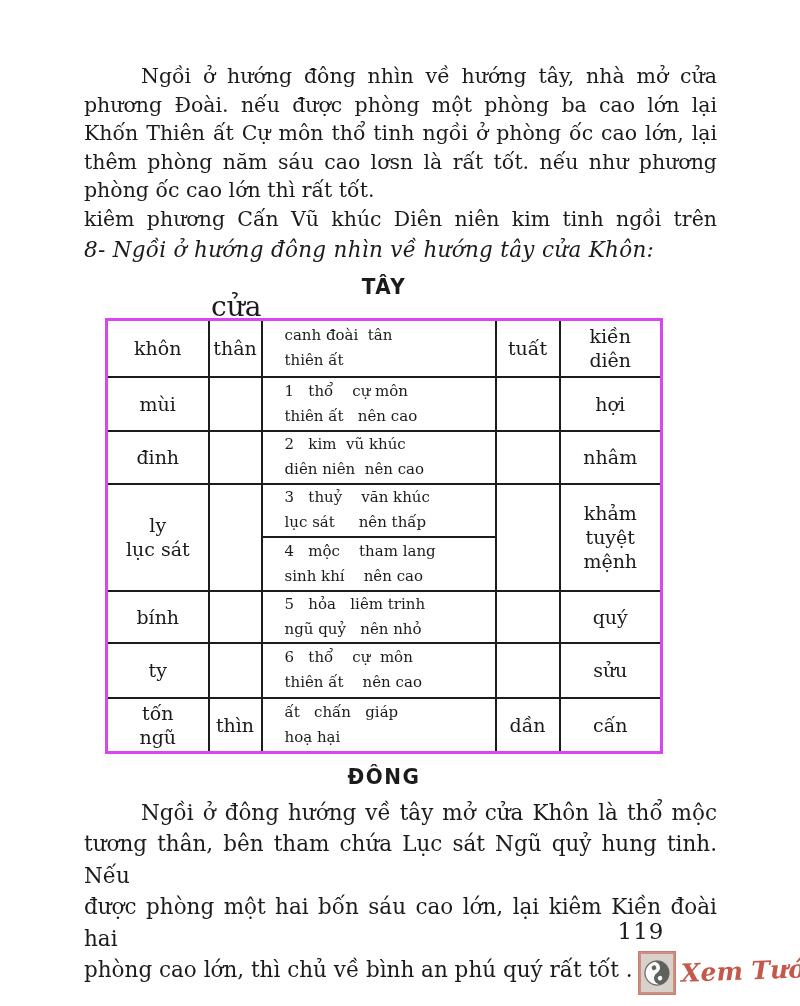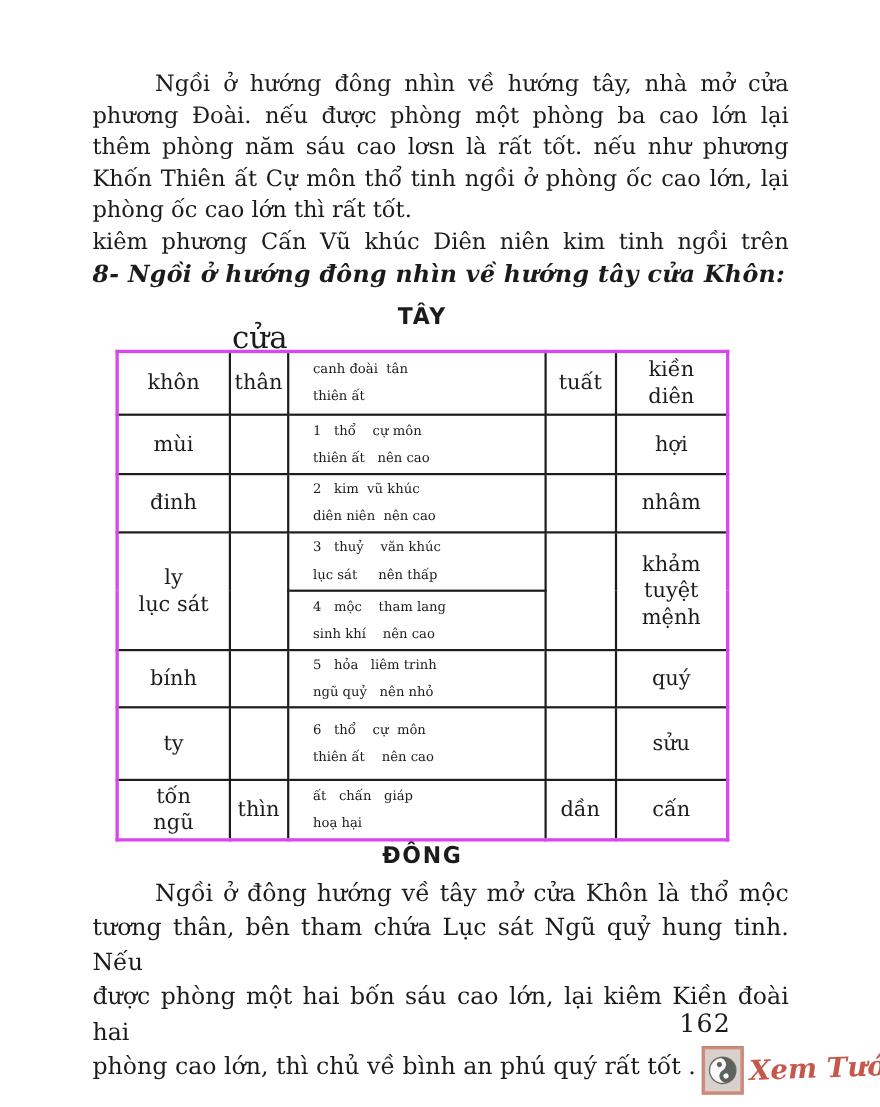--- a/index.html
+++ b/index.html
@@ -8,42 +8,42 @@
     font-family:"DejaVu Serif", serif; color:#1b1b1b; overflow:hidden;
   }
   .para { position:absolute; left:84px; width:633px; }
   .para .ln { text-align:justify; text-align-last:justify; white-space:normal; }
   .para .ln.first { text-indent:57px; }
   .para .ln.last { text-align-last:left; }
   #para-top { top:62px; font-size:20.5px; line-height:28.6px; }
   #para-bottom { top:797px; font-size:21.5px; line-height:31.4px; }
   .heading {
     position:absolute; left:84px; top:237px; font-style:italic;
-    font-size:21.5px; letter-spacing:0.3px;font-weight:bold;
+    font-size:21.5px; letter-spacing:0.3px;
   }
   .compass {
     position:absolute; left:105px; width:558px; text-align:center;
     font-family:"DejaVu Sans", sans-serif; font-weight:bold;
     font-size:20px; letter-spacing:1.5px; transform:scaleY(1.05);
   }
   #compass-west { top:275px; }
   #compass-east { top:765px; }
   .door-label { position:absolute; left:211px; top:290px; font-size:28px; }
   table.ftable {
     position:absolute; left:105px; top:318px;
     border-collapse:collapse; table-layout:fixed; border:3px solid #d946ef;
   }
   table.ftable td {
     border:2px solid #1c1c1c; padding:0; font-size:19px;
     text-align:center; vertical-align:middle; line-height:24px;
     white-space:pre-line;
   }
   table.ftable td.c3 {
     text-align:left; padding-left:22px; white-space:pre;
-    font-size:12px; line-height:25px;
+    font-size:15px; line-height:25px;
   }
   .pageno {
     position:absolute; left:606px; top:918px; width:70px; text-align:center;
     font-size:23px; letter-spacing:1px;
   }
   .watermark { position:absolute; left:638px; top:951px; display:flex; align-items:flex-start; }
   .wm-badge {
     width:38px; height:44px; background:#cf8e7f; border:1px solid #c07f6f;
     display:flex; align-items:center; justify-content:center; box-sizing:border-box;
   }
@@ -54,22 +54,22 @@
   }
 </style>
 </head>
 <body>
 
 <div class="page">
 
   <div class="para" id="para-top">
     <div class="ln first">Ngồi ở hướng đông nhìn về hướng tây, nhà mở cửa</div>
     <div class="ln">phương Đoài. nếu được phòng một phòng ba cao lớn lại</div>
+    <div class="ln">Khốn Thiên ất Cự môn thổ tinh ngồi ở phòng ốc cao lớn, lại</div>
     <div class="ln">thêm phòng năm sáu cao lơsn là rất tốt. nếu như phương</div>
-    <div class="ln">Khốn Thiên ất Cự môn thổ tinh ngồi ở phòng ốc cao lớn, lại</div>
     <div class="ln last">phòng ốc cao lớn thì rất tốt.</div>
     <div class="ln">kiêm phương Cấn Vũ khúc Diên niên kim tinh ngồi trên</div>
   </div>
 
   <div class="heading">8- Ngồi ở hướng đông nhìn về hướng tây cửa Khôn:</div>
 
   <div class="compass" id="compass-west">TÂY</div>
 
   <div class="door-label">cửa</div>
 
@@ -123,21 +123,21 @@
 sinh khí    nên cao</td>
     </tr>
     <tr style="height:39px">
       <td>bính</td>
       <td></td>
       <td class="c3">5   hỏa   liêm trinh
 ngũ quỷ   nên nhỏ</td>
       <td></td>
       <td>quý</td>
     </tr>
-    <tr style="height:66px">
+    <tr style="height:55px">
       <td>ty</td>
       <td></td>
       <td class="c3">6   thổ    cự  môn
 thiên ất    nên cao</td>
       <td></td>
       <td>sửu</td>
     </tr>
     <tr style="height:55px">
       <td>tốn
 ngũ</td>
@@ -152,21 +152,21 @@
 
   <div class="compass" id="compass-east">ĐÔNG</div>
 
   <div class="para" id="para-bottom">
     <div class="ln first">Ngồi ở đông hướng về tây mở cửa Khôn là thổ mộc</div>
     <div class="ln">tương thân, bên tham chứa Lục sát Ngũ quỷ hung tinh. Nếu</div>
     <div class="ln">được phòng một hai bốn sáu cao lớn, lại kiêm Kiền đoài hai</div>
     <div class="ln last">phòng cao lớn, thì chủ về bình an phú quý rất tốt .</div>
   </div>
 
-  <div class="pageno">162</div>
+  <div class="pageno">119</div>
 
   <div class="watermark">
     <div class="wm-badge">
       <div class="wm-inner">
         <svg width="30" height="30" viewBox="0 0 40 40">
           <g transform="rotate(-30 20 20)">
             <circle cx="20" cy="20" r="16" fill="#fbfbfb" stroke="#6a6a6a" stroke-width="1.6"></circle>
             <path d="M20 4 A16 16 0 0 1 20 36 A8 8 0 0 1 20 20 A8 8 0 0 0 20 4 Z" fill="#5f615f"></path>
             <circle cx="20" cy="12" r="3.1" fill="#5f615f"></circle>
             <circle cx="20" cy="28" r="3.1" fill="#fbfbfb"></circle>

